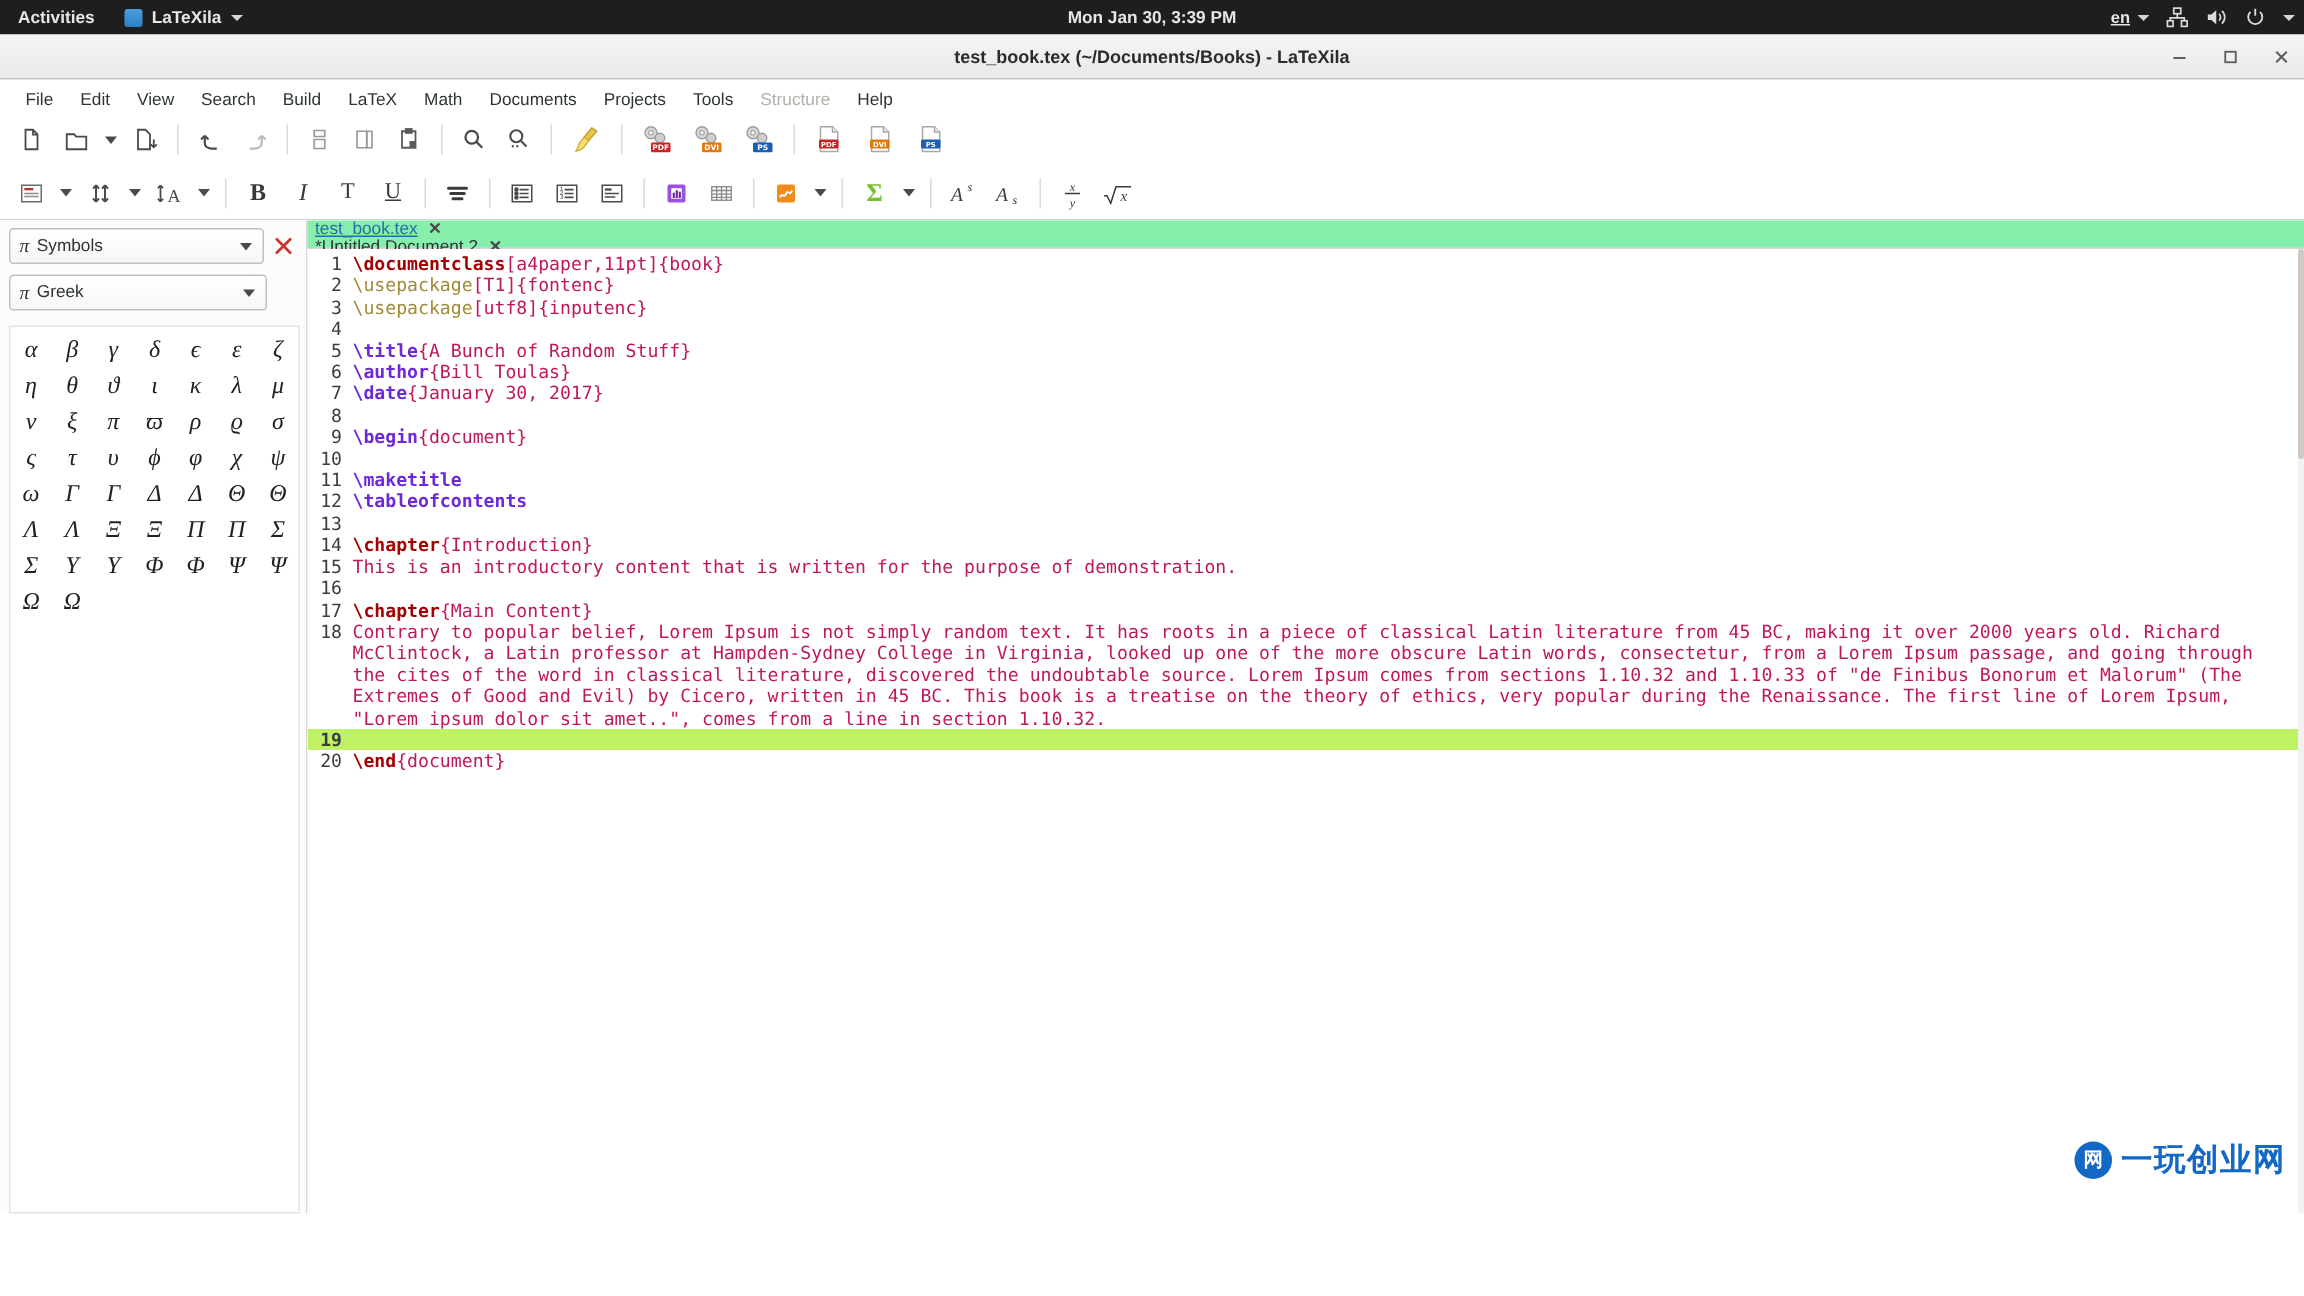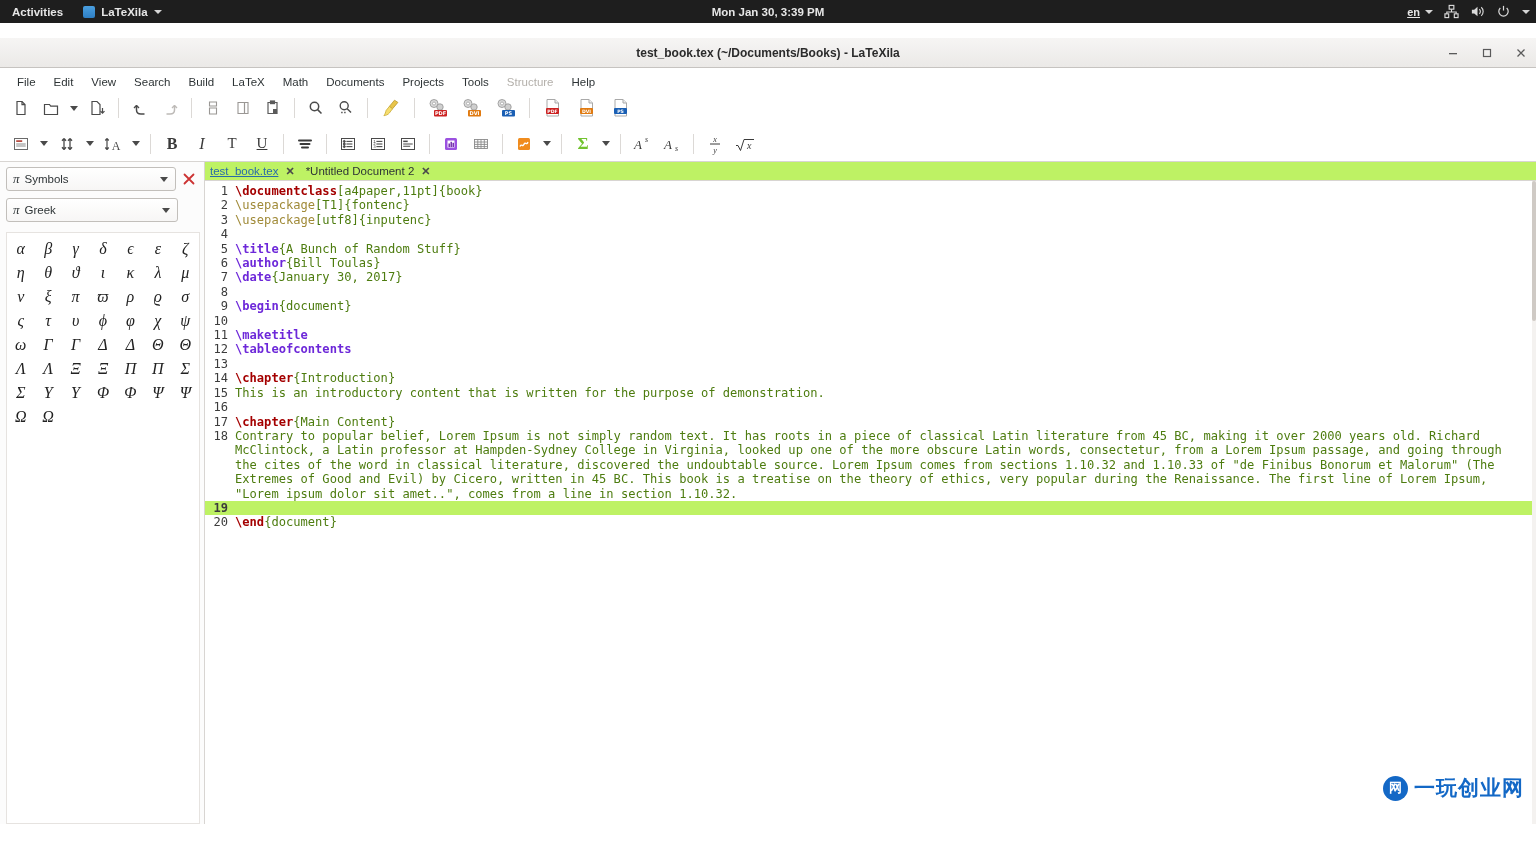--- a/index.html
+++ b/index.html
@@ -38,21 +38,20 @@
   }
   .gb-ico { width: 15px; height: 15px; display:block; }
 
   
   #titlebar {
     height: 30px; width: 100%;
     background: linear-gradient(180deg,#f6f5f4,#ebe9e7);
     border-bottom: 1px solid #c6c3c0;
     display: flex; align-items: center; justify-content: center;
     position: relative;
-    margin-top: 15px;
   }
   #win-title {
     font-size: 12px; font-weight: bold; color: #2b2b2b;
   }
   #win-ctrls { position: absolute; right: 8px; display:flex; gap: 20px; align-items:center; }
   .wc { width: 14px; height: 14px; position: relative; cursor: default; }
   .wc svg { display:block; }
 
   
   #menubar {
@@ -137,22 +136,23 @@
   .sym {
     display: flex; align-items: center; justify-content: center;
     font-family: "Liberation Serif", serif; font-style: italic;
     font-size: 16px; color: #222; cursor: default;
   }
 
   
   #editor-wrap { flex: 1; display: flex; flex-direction: column; min-width: 0; }
   #tabbar {
     height: 19px; display: flex; align-items: stretch;
-    background: #bef264; border-bottom: 1px solid #d8d5d2;
+    background: #86efac; border-bottom: 1px solid #d8d5d2;
     font-size: 11.5px;
+    flex-direction: column;
   }
   .tab {
     display: flex; align-items: center; gap: 7px;
     padding: 0 6px 0 5px; cursor: default;
     color: #2e3436;
   }
   .tab.active .tab-label {
     color: #2a6ca8; text-decoration: underline;
   }
   .tab-close {
@@ -176,21 +176,21 @@
   .ln-row.current { background: #bef264; }
   .lnum {
     flex: 0 0 30px; text-align: right; padding-right: 7px;
     color: #3c3c3c;
   }
   .ln-row.current .lnum { font-weight: bold; }
   .lcode { flex: 1; white-space: pre-wrap; word-break: normal; padding-right: 6px; }
   .k-cmd   { color: #a40000; font-weight: bold; }   
   .k-pkg   { color: #a08a38; }                       
   .k-meta  { color: #6d28d9; font-weight: bold; text-align: center; }    
-  .k-plain { color: #4d7c0f; }
+  .k-plain { color: #be185d; }
 
   
   #vscroll {
     width: 4px; background: #f4f2f0; flex: 0 0 4px;
   }
   #vscroll .thumb { width: 4px; height: 140px; background: #cfcac5; border-radius: 2px;}
 
   
   #statusbar {
     height: 26px; width: 100%;

